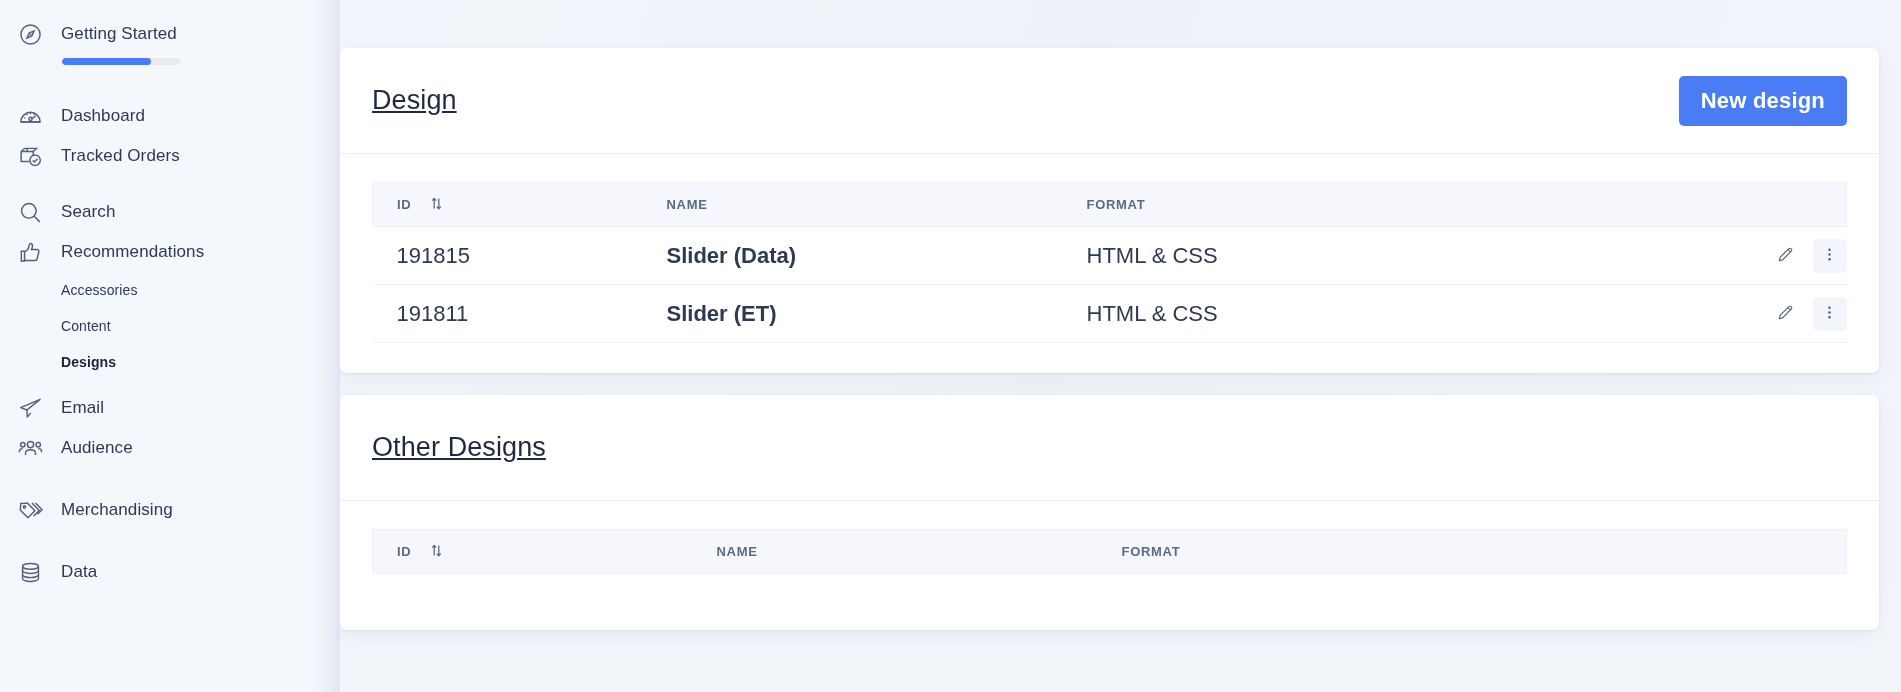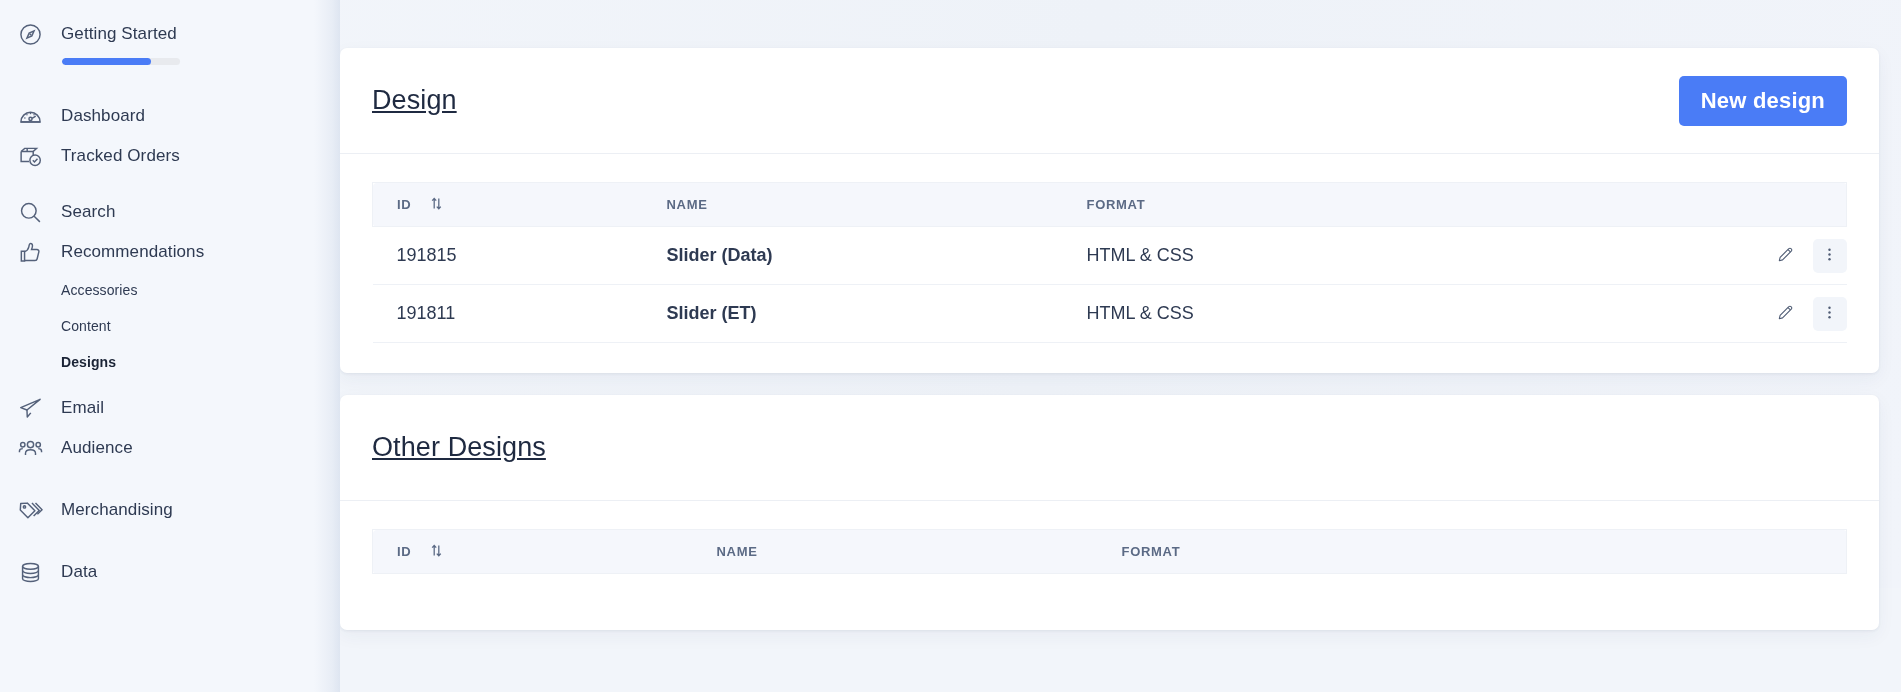--- a/index.html
+++ b/index.html
@@ -158,21 +158,21 @@
     border-bottom: 1px solid #eef1f6;
   }
   table.dtable thead th:first-child { border-left: 1px solid #eef1f6; border-top-left-radius: 4px; border-bottom-left-radius: 4px; }
   table.dtable thead th:last-child  { border-right: 1px solid #eef1f6; border-top-right-radius: 4px; border-bottom-right-radius: 4px; }
 
   .th-inner { display: inline-flex; align-items: flex-start; gap: 20px; }
   .sort-icon { display:inline-block; color:#5b6a85; }
 
   table.dtable tbody td {
     height: 58px;
-    font-size: 18px;
+    font-size: 22px;
     color: #2e3a52;
     padding: 0 0 0 24px;
     border-bottom: 1px solid #eef1f6;
     vertical-align: middle;
   }
   table.dtable tbody tr:last-child td { border-bottom: 1px solid #eef1f6; }
   td.id-cell { color: #a9b2c4; font-size: 17px; }
   td.name-cell { font-weight: bold; color: #1f2a41; }
   td.actions-cell { padding-right: 22px; }
 

